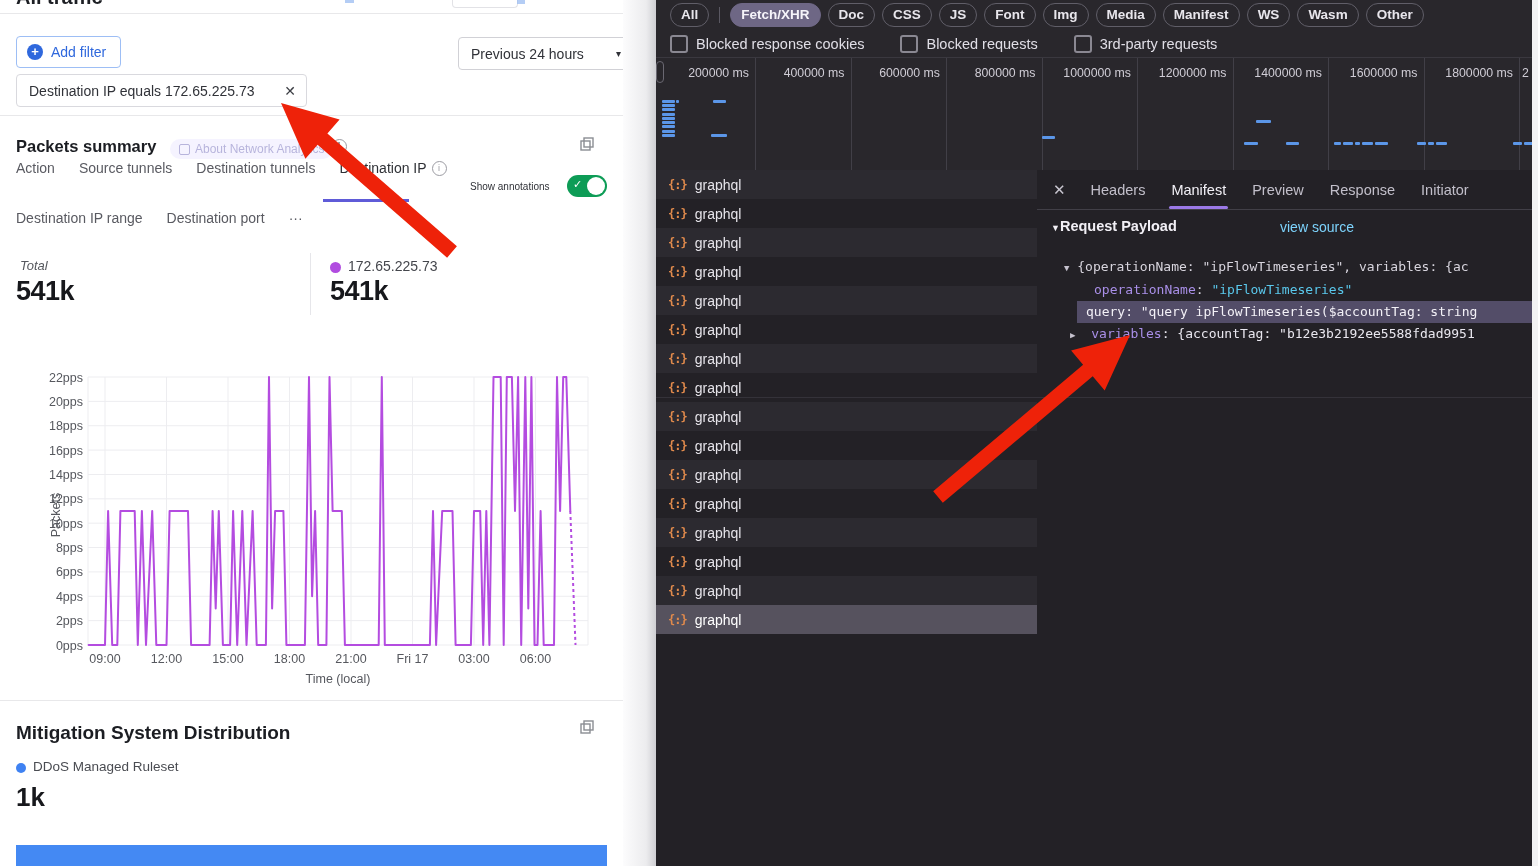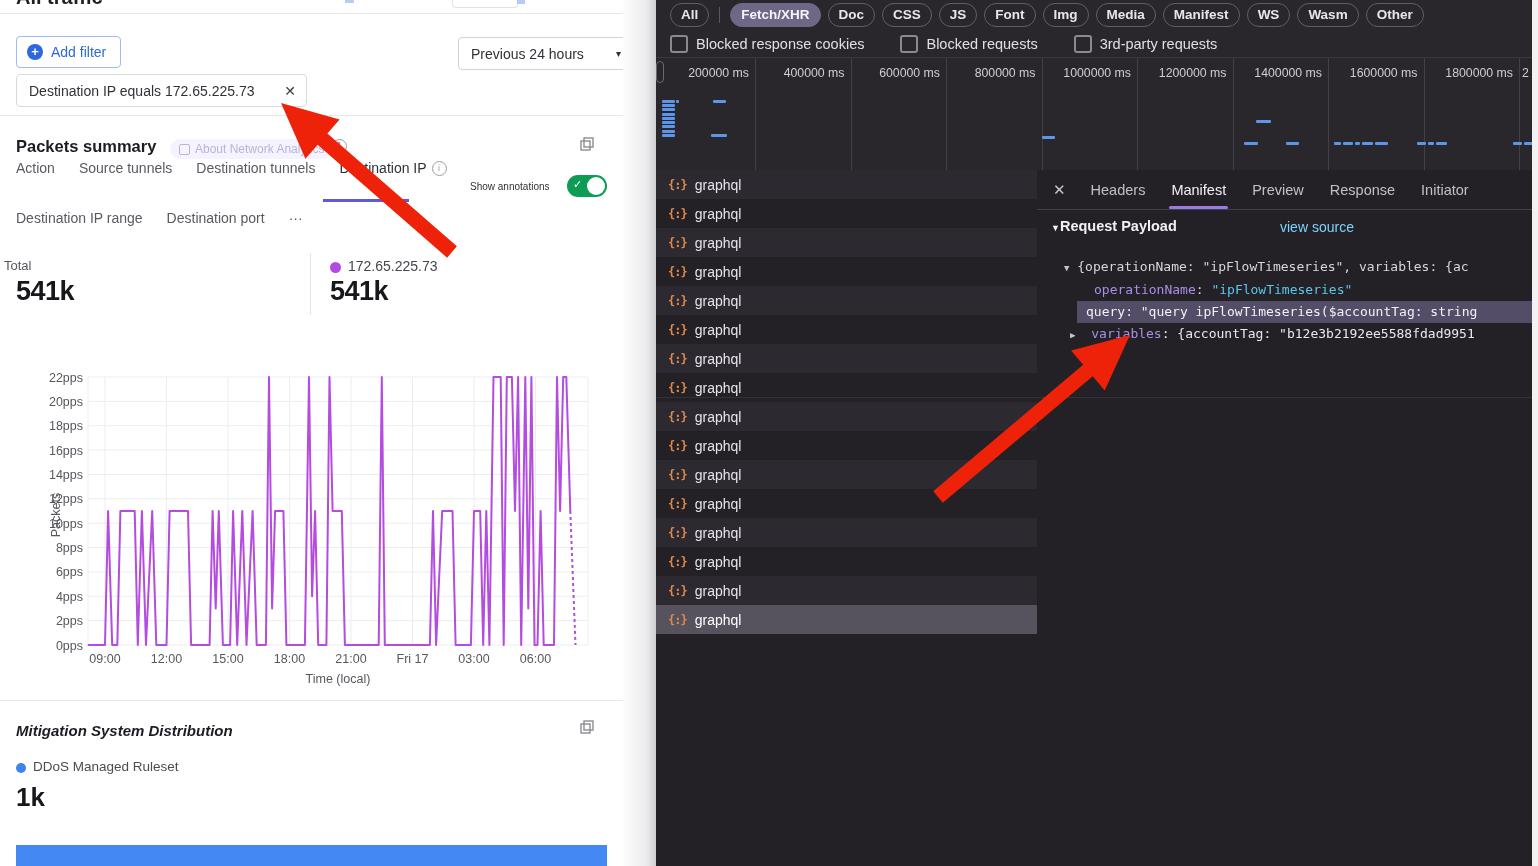--- a/index.html
+++ b/index.html
@@ -35,21 +35,21 @@
   .info-ic{width:13px;height:13px;border:1px solid #9c9ca3;border-radius:50%;font-size:9px;color:#9c9ca3;
     text-align:center;line-height:12px;font-style:normal;}
   .show-ann{left:470px;top:176px;width:86px;font-size:10px;color:#303238;line-height:21px;}
   .toggle{left:567px;top:175px;width:40px;height:22px;border-radius:11px;background:#0d9c56;cursor:pointer;}
   .toggle .knob{position:absolute;right:2px;top:2px;width:18px;height:18px;border-radius:50%;background:#fff;}
   .toggle .chk{position:absolute;left:6px;top:3px;color:#fff;font-size:11px;}
   .lbl-sm{font-size:13px;color:#56585e;}
   .big-num{font-size:27px;font-weight:bold;color:#17181c;letter-spacing:-.5px;}
   .vdiv{left:310px;top:253px;width:1px;height:62px;background:#e6e6ea;}
   .dot{border-radius:50%;}
-  .h-mit{left:16px;top:722px;font-size:15px;font-weight:bold;color:#1b1d22;font-style:italic;}
+  .h-mit{left:16px;top:722px;font-size:19px;font-weight:bold;color:#1b1d22;}
   .mit-bar{left:16px;top:845px;width:591px;height:21px;background:#4489f3;}
   .top-sliver{opacity:.75;}
   
   .gutter{left:623px;top:0;width:33px;height:866px;background:linear-gradient(to right,#fcfcfd,#ececee 70%,#cfcfd3);}
   
   .dt{left:656px;top:0;width:876px;height:866px;background:#29272c;color:#e6e4ea;overflow:hidden;}
   .pill-row{left:0;top:0;width:876px;height:29px;display:flex;align-items:center;padding-left:14px;gap:7px;}
   .pill{height:22px;border:1px solid #605e68;border-radius:12px;padding:0 10px;display:flex;align-items:center;
     font-size:13.5px;color:#e8e6ec;cursor:pointer;white-space:nowrap;background:transparent;font-weight:bold;}
   .pill.sel{background:#6e6785;border-color:#6e6785;color:#f6f4fa;}
@@ -150,21 +150,21 @@
         <span class="cftab">Destination port</span>
         <span class="cftab">···</span>
       </div>
 
     <div class="abs show-ann">Show annotations</div>
     <div class="abs toggle">
       <span class="chk">✓</span>
       <span class="knob"></span>
     </div>
 
-    <div class="abs lbl-sm" style="left:4px;top:258px;">Total</div>
+    <div class="abs lbl-sm" style="left:20px;top:258px;font-style:italic;">Total</div>
     <div class="abs big-num" style="left:16px;top:276px;">541k</div>
     <div class="abs vdiv"></div>
     <div class="abs dot" style="left:330px;top:262px;width:11px;height:11px;background:#b14ce0;"></div>
     <div class="abs" style="left:348px;top:258px;font-size:14px;color:#44464c;">172.65.225.73</div>
     <div class="abs big-num" style="left:330px;top:276px;">541k</div>
 
     <svg class="abs" id="chart-svg" style="left:0;top:365px;" width="623" height="325" viewBox="0 0 623 325">
         <line x1="88" x2="588" y1="280" y2="280" stroke="#ededf0" stroke-width="1"></line>
         <text x="83" y="284.5" text-anchor="end" font-size="12.5" fill="#56585e" font-family="Liberation Sans, sans-serif">0pps</text>
         <line x1="88" x2="588" y1="255.63636363636363" y2="255.63636363636363" stroke="#ededf0" stroke-width="1"></line>

